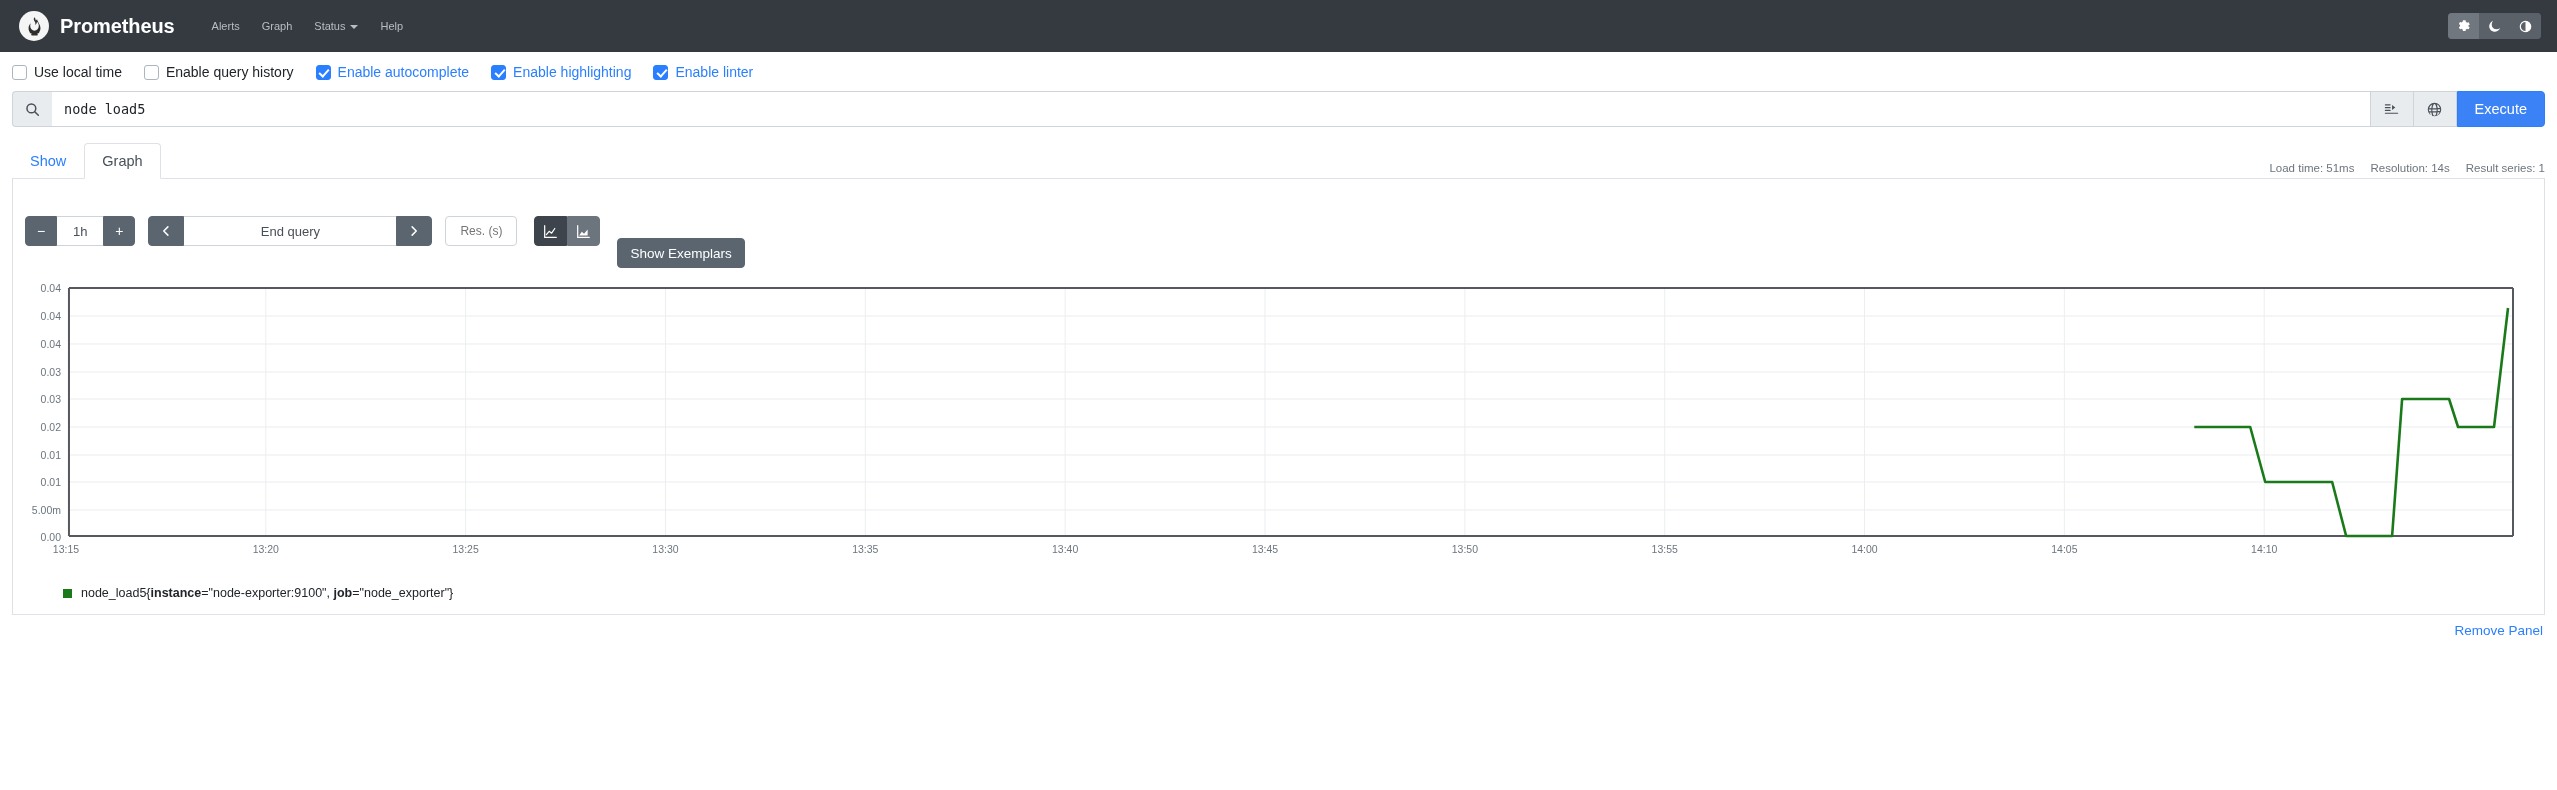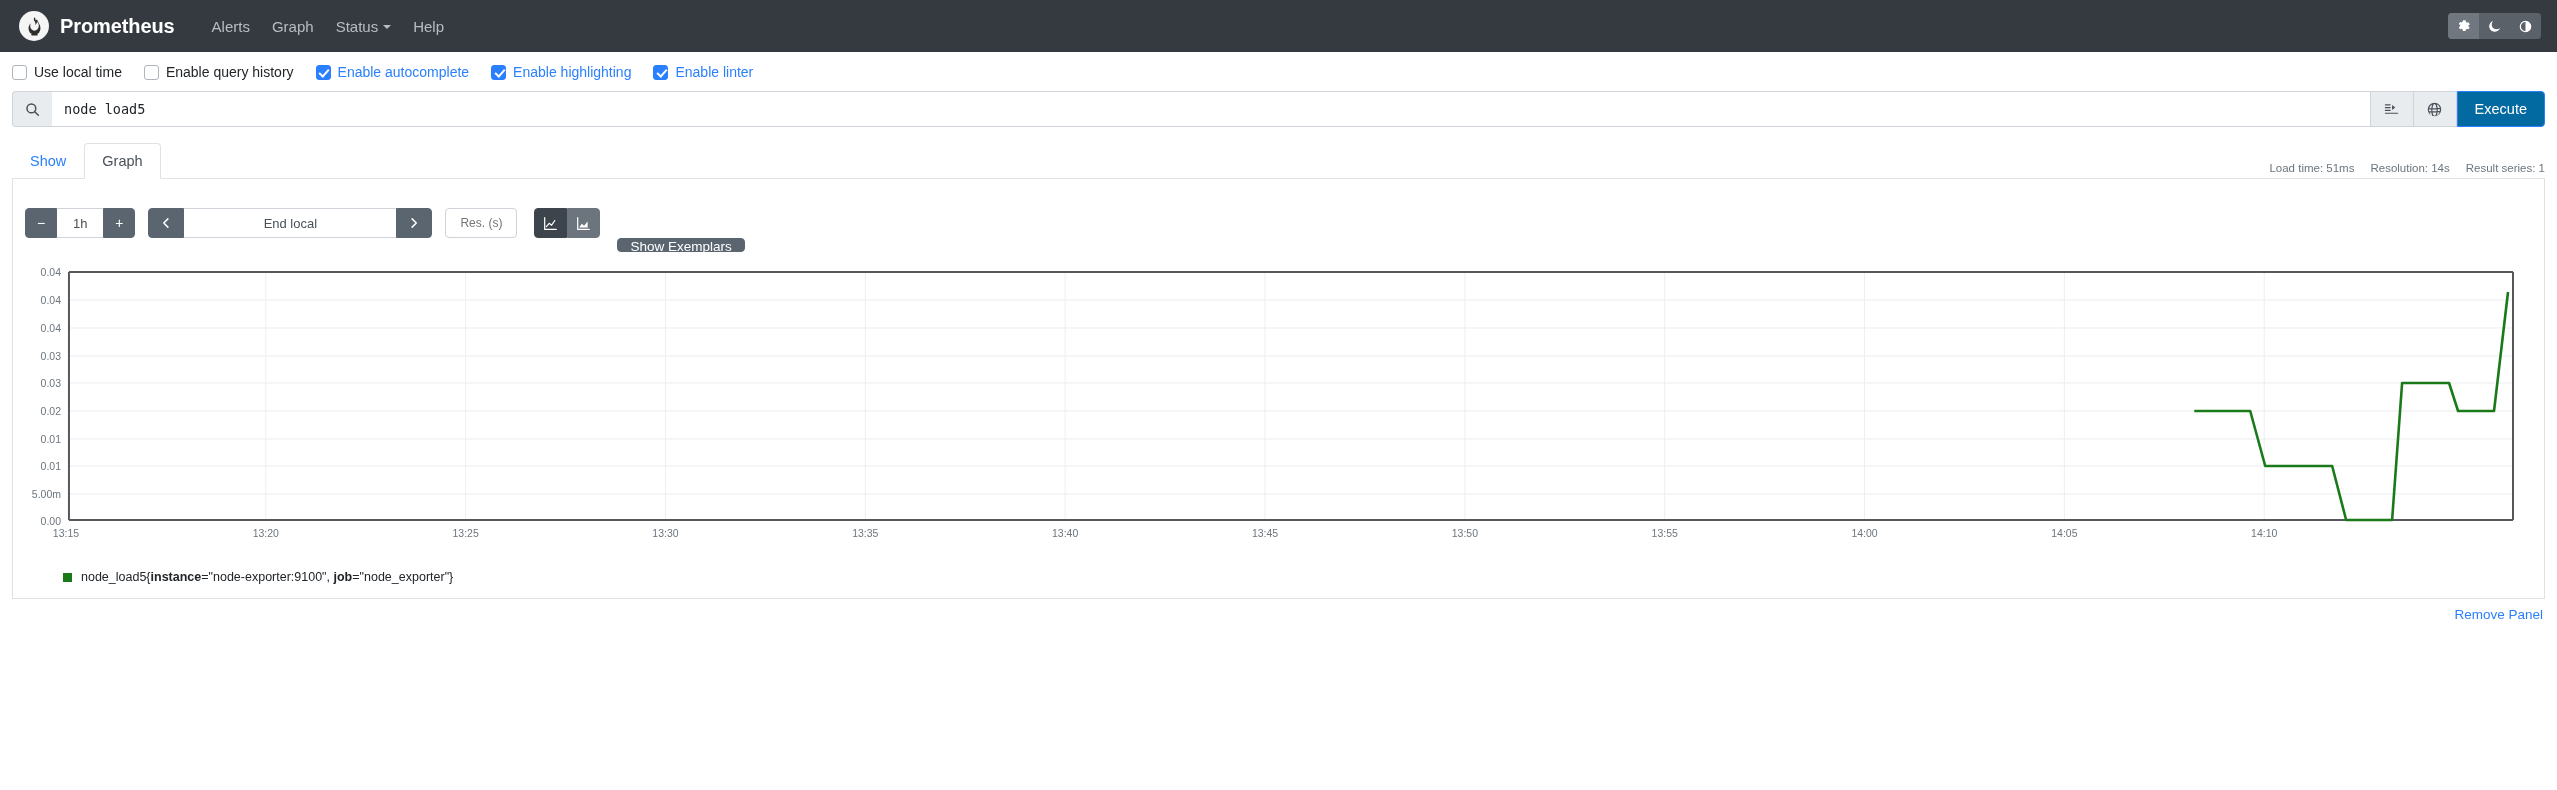--- a/index.html
+++ b/index.html
@@ -39,21 +39,21 @@
   .brand-name {
     color: #ffffff;
     font-size: 20px;
     font-weight: 700;
     letter-spacing: -0.1px;
     white-space: nowrap;
   }
   .nav-links { display: flex; align-items: center; gap: 0; }
   .nav-link {
     color: #b9bdc1;
-    font-size: 15px;
+    font-size: 11px;
     padding: 6px 11px;
     text-decoration: none;
     white-space: nowrap;
     cursor: pointer;
     display: flex; align-items: center; gap: 5px;
   }
   .caret {
     width: 0; height: 0;
     border-left: 4px solid transparent;
     border-right: 4px solid transparent;
@@ -150,21 +150,21 @@
   .q-btn {
     width: 43px;
     background: #e9ecef;
     border: 1px solid #ced4da;
     border-left: none;
     display: flex; align-items: center; justify-content: center;
     color: #495057;
     cursor: pointer;
   }
   .q-exec {
-    background: #0369a1;
+    background: #3b82f6;
     border: 1px solid #2a7fff;
     border-radius: 0 4px 4px 0;
     color: #fff;
     font-size: 14.5px;
     padding: 8px 17px;
     cursor: pointer;
     display: flex; align-items: center;
     white-space: nowrap;
   }
 
@@ -269,21 +269,21 @@
   }
   .tgl.active { background: #3d444b; border-color: #3d444b; }
   .tgl:first-child { border-radius: 4px 0 0 4px; }
   .tgl:last-child  { border-radius: 0 4px 4px 0; }
   .exemplar-btn {
     background: #5a6570;
     border: 1px solid #5a6570;
     border-radius: 4px;
     color: #fff;
     font-size: 13.5px;
-    height: 14px;
+    height: 30px;
     padding: 0 12px;
     cursor: pointer;
     white-space: nowrap;
     margin-top: 44px;
   }
 
   
   .chart-wrap {
     position: relative;
     height: 290px;
@@ -433,21 +433,21 @@
       <div class="gfield">1h</div>
       <button class="gbtn right">+</button>
     </div>
 
     <div class="grp">
       <button class="gbtn left">
         <svg width="12" height="12" viewBox="0 0 16 16" fill="none" stroke="#fff" stroke-width="2" stroke-linecap="round" stroke-linejoin="round">
             <path d="M10.5 2.5L5 8l5.5 5.5"></path>
           </svg>
       </button>
-      <div class="gfield wide">End local</div>
+      <div class="gfield wide">End query</div>
       <button class="gbtn right">
         <svg width="12" height="12" viewBox="0 0 16 16" fill="none" stroke="#fff" stroke-width="2" stroke-linecap="round" stroke-linejoin="round">
             <path d="M5.5 2.5L11 8l-5.5 5.5"></path>
           </svg>
       </button>
     </div>
 
     <input class="res-input" placeholder="Res. (s)" style="">
 
     <div class="toggle-grp">

